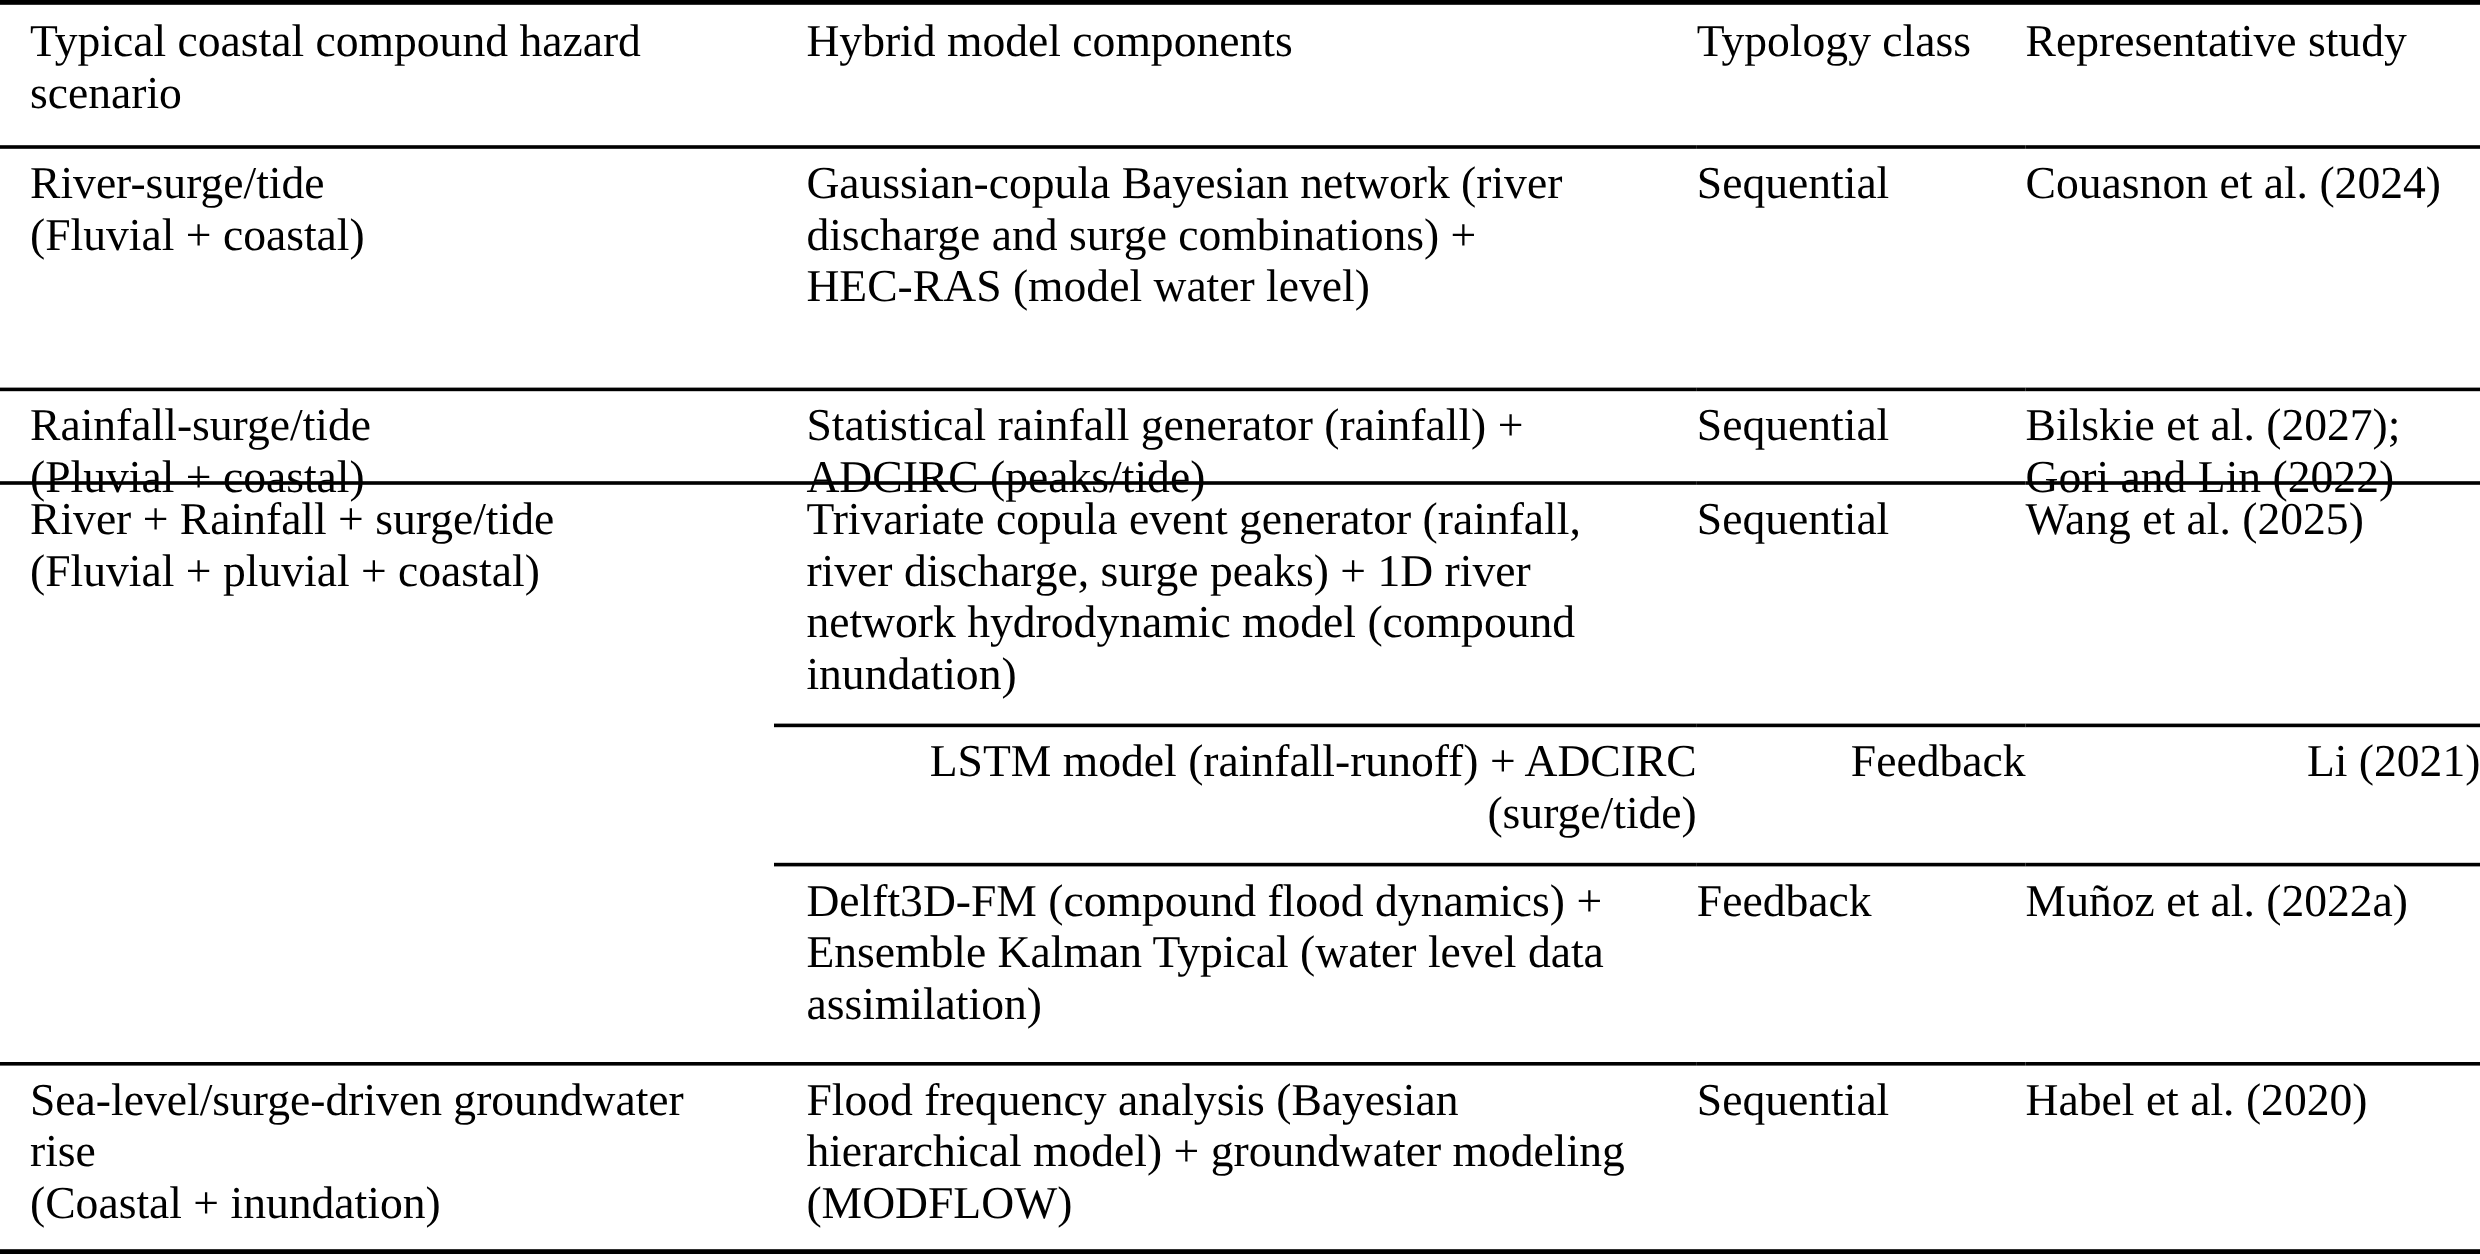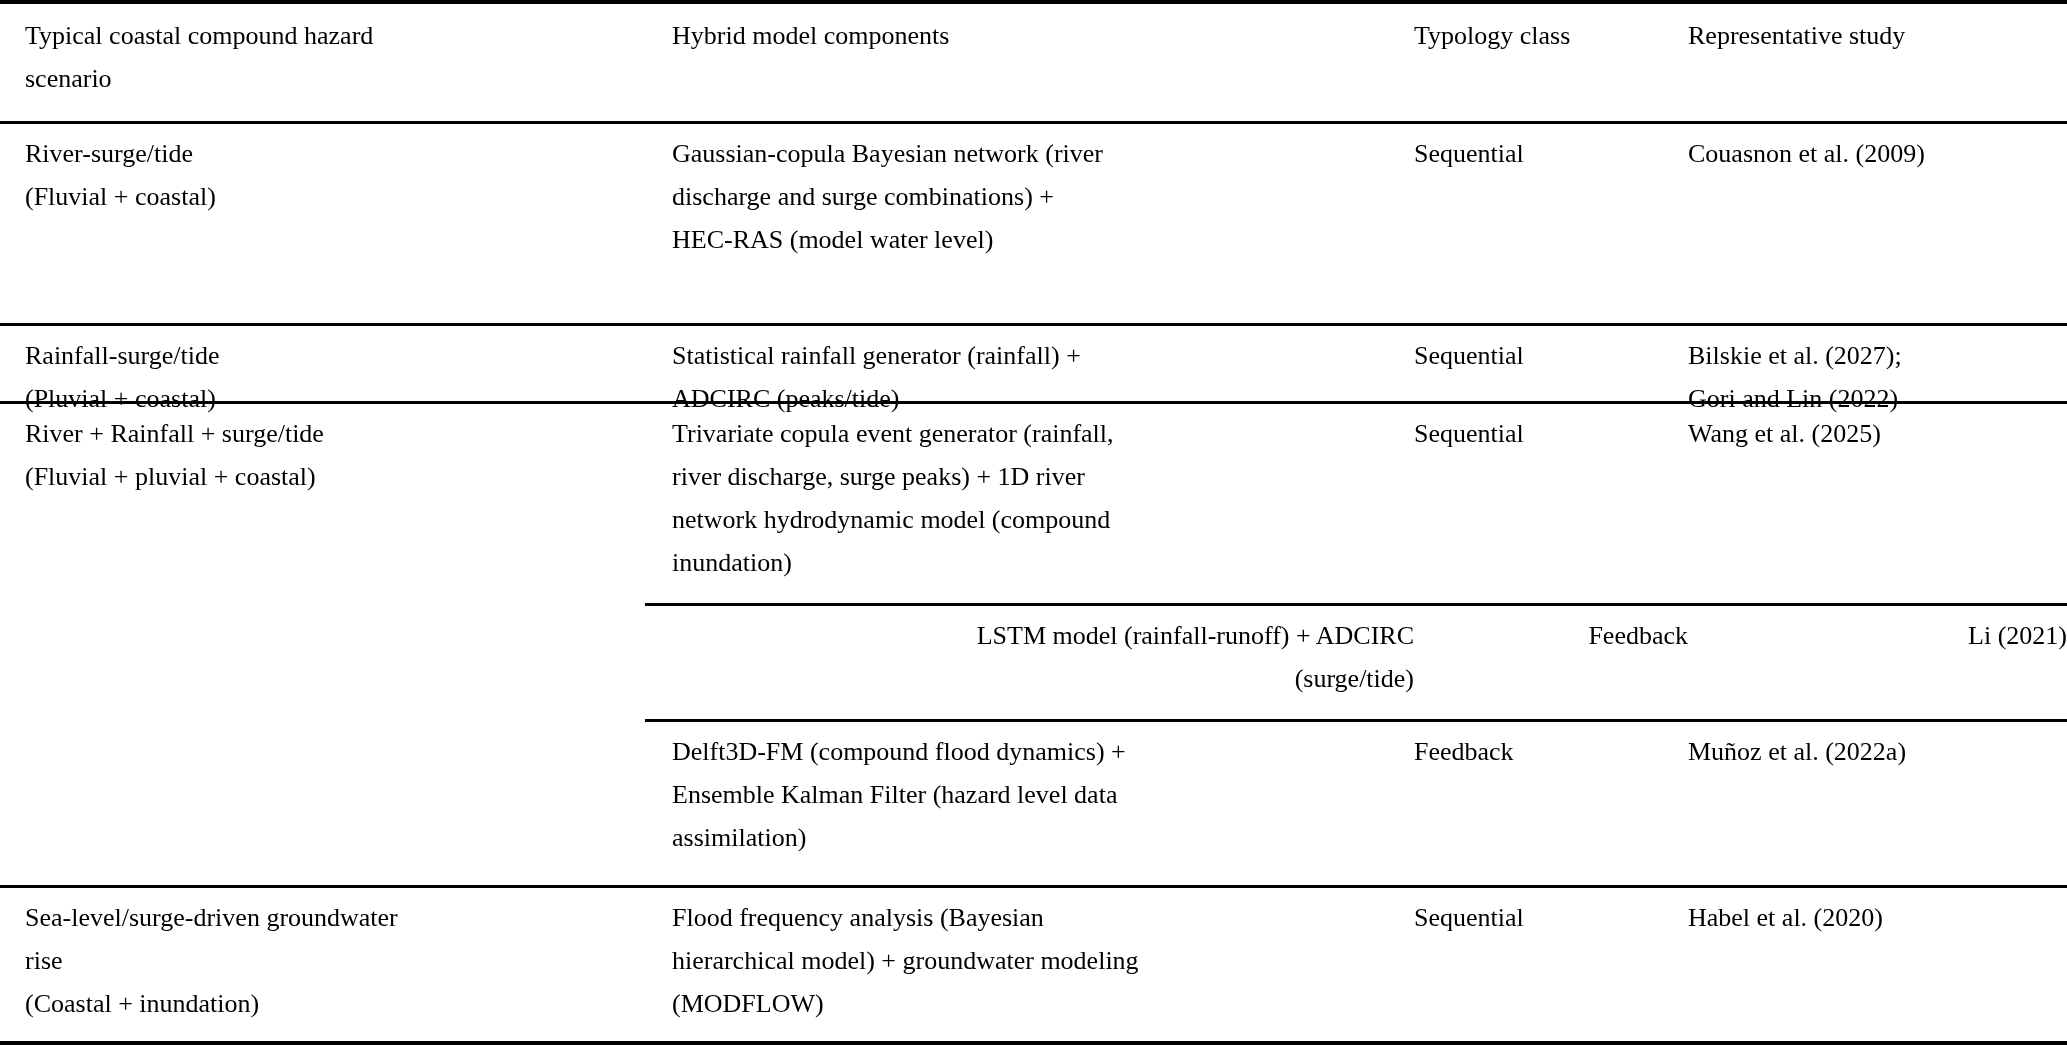--- a/index.html
+++ b/index.html
@@ -14,21 +14,21 @@
   }
   .paper-table {
     display: grid;
     grid-template-columns: 645px 769px 274px 379px;
     grid-template-rows: 117px 164px 116px 202px 116px 166px 156px;
     width: 2067px;
     box-sizing: border-box;
     border-top: 4px solid #000;
     border-bottom: 4px solid #000;
     font-family: "Liberation Serif", "DejaVu Serif", serif;
-    font-size: 26px;
+    font-size: 38px;
     line-height: 43px;
     color: #000;
     background: #fff;
   }
   .cell {
     box-sizing: border-box;
     padding-top: 8px;
     white-space: pre; 
     overflow: visible;
   }
@@ -59,21 +59,21 @@
   <div class="cell hdr c2 gc2 gr1">Hybrid model components</div>
   <div class="cell hdr gc3 gr1">Typology class</div>
   <div class="cell hdr gc4 gr1">Representative study</div>
 
   <div class="cell bt c1 gc1 gr2">River-surge/tide
 (Fluvial + coastal)</div>
   <div class="cell bt c2 gc2 gr2">Gaussian-copula Bayesian network (river
 discharge and surge combinations) +
 HEC-RAS (model water level)</div>
   <div class="cell bt gc3 gr2">Sequential</div>
-  <div class="cell bt gc4 gr2">Couasnon et al. (2009)</div>
+  <div class="cell bt gc4 gr2">Couasnon et al. (2024)</div>
 
   <div class="cell bt c1 gc1 gr3">Rainfall-surge/tide
 (Pluvial + coastal)</div>
   <div class="cell bt c2 gc2 gr3">Statistical rainfall generator (rainfall) +
 ADCIRC (peaks/tide)</div>
   <div class="cell bt gc3 gr3">Sequential</div>
   <div class="cell bt gc4 gr3">Bilskie et al. (2027);
 Gori and Lin (2022)</div>
 
   <div class="cell bt c1 span3">River + Rainfall + surge/tide
@@ -85,21 +85,21 @@
 inundation)</div>
   <div class="cell bt gc3 gr4">Sequential</div>
   <div class="cell bt gc4 gr4">Wang et al. (2025)</div>
 
   <div class="cell bt c2 gc2 gr5">LSTM model (rainfall-runoff) + ADCIRC
 (surge/tide)</div>
   <div class="cell bt gc3 gr5">Feedback</div>
   <div class="cell bt gc4 gr5">Li (2021)</div>
 
   <div class="cell bt c2 gc2 gr6">Delft3D-FM (compound flood dynamics) +
-Ensemble Kalman Filter (hazard level data
+Ensemble Kalman Typical (water level data
 assimilation)</div>
   <div class="cell bt gc3 gr6">Feedback</div>
   <div class="cell bt gc4 gr6">Muñoz et al. (2022a)</div>
 
   <div class="cell bt c1 gc1 gr7">Sea-level/surge-driven groundwater
 rise
 (Coastal + inundation)</div>
   <div class="cell bt c2 gc2 gr7">Flood frequency analysis (Bayesian
 hierarchical model) + groundwater modeling
 (MODFLOW)</div>

